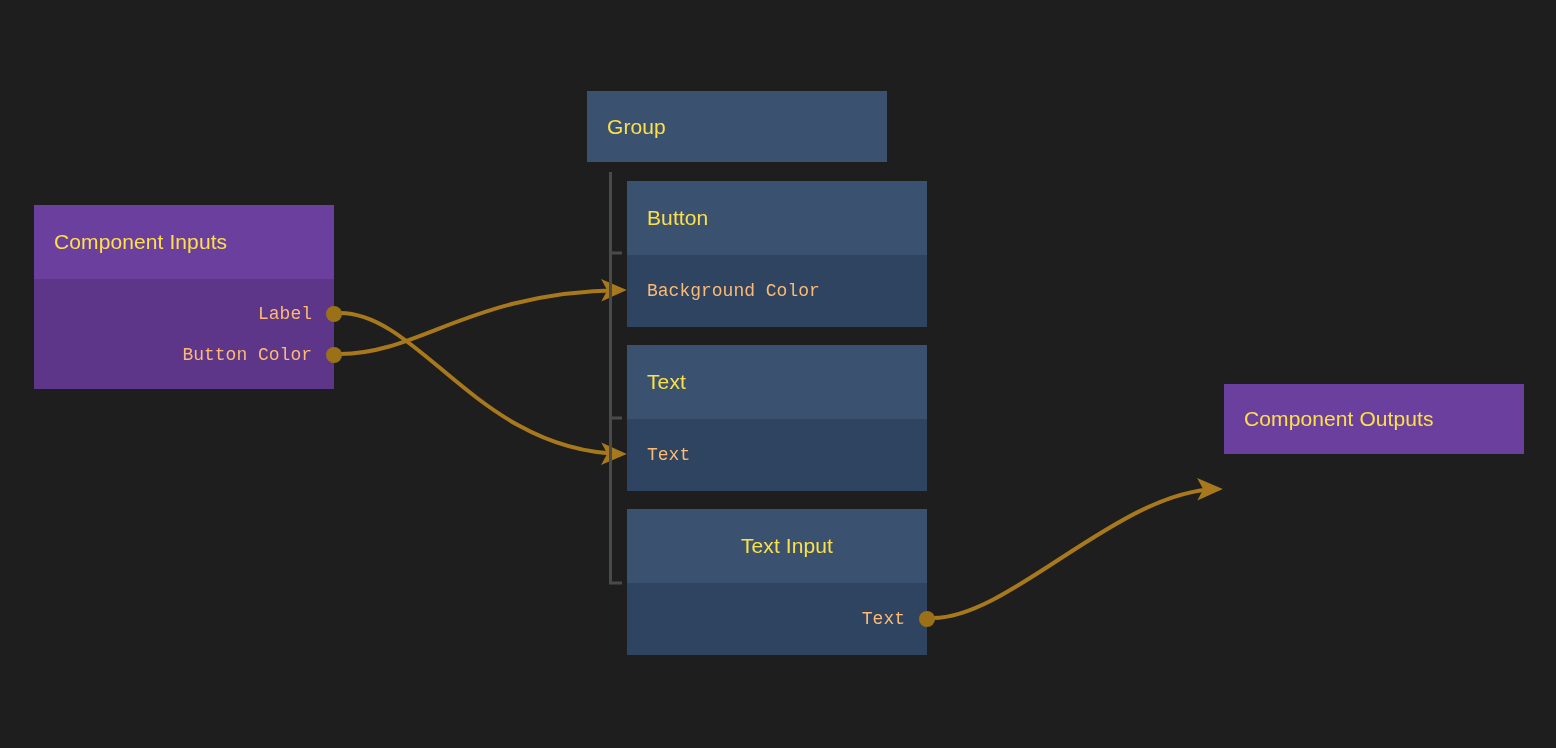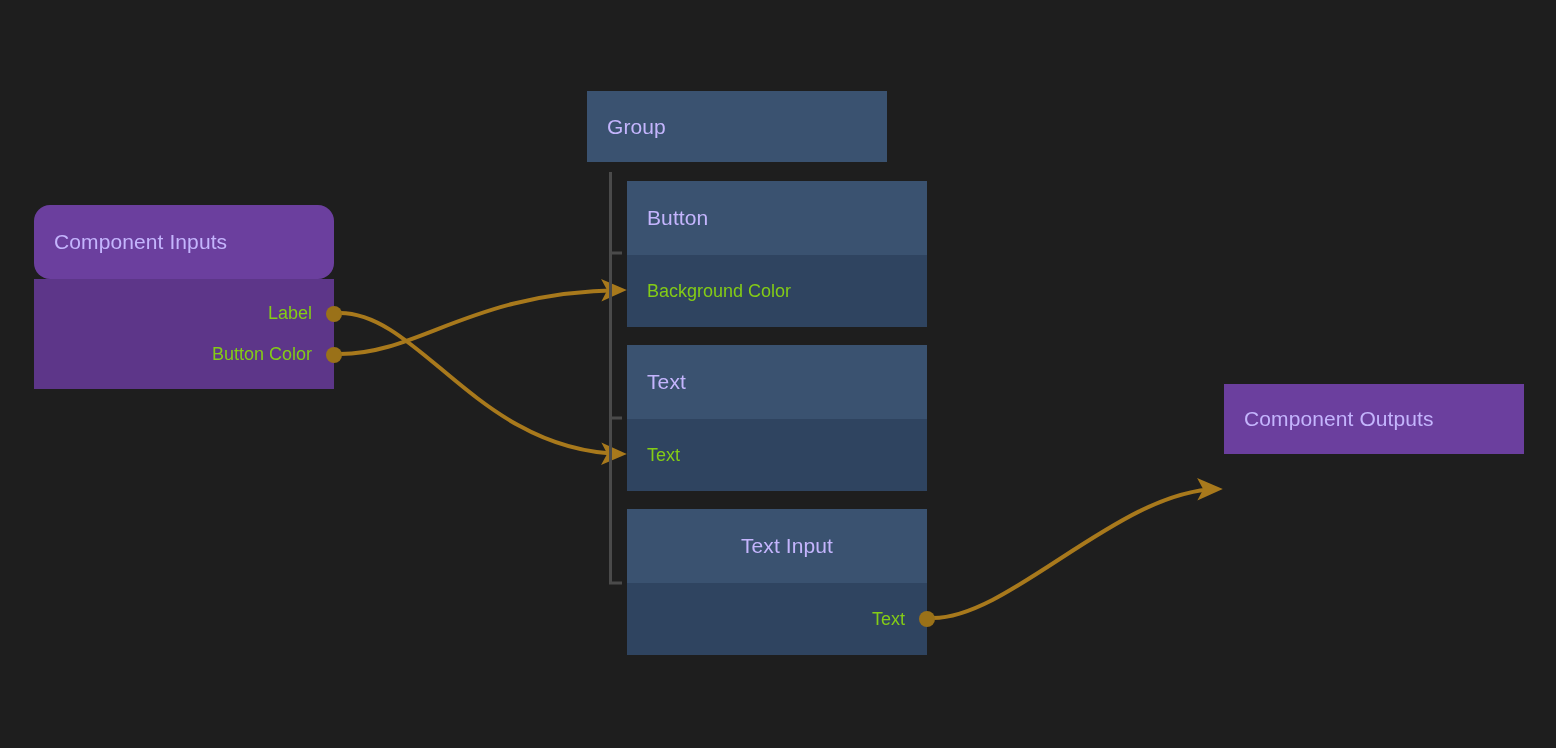--- a/index.html
+++ b/index.html
@@ -32,21 +32,21 @@
     position: absolute;
     z-index: 2;
     box-sizing: border-box;
     display: flex;
     flex-direction: column;
   }
   .node-header {
     box-sizing: border-box;
     display: flex;
     align-items: center;
-    color: #c4b5fd;
+    color: #fde047;
     font-size: 21px;
     letter-spacing: .1px;
     padding-left: 20px;
   }
   .node-body {
     box-sizing: border-box;
     flex: 1 1 auto;
     display: flex;
     flex-direction: column;
     justify-content: center;
@@ -63,23 +63,24 @@
   
   .node.group-node { }
   .node.group-node .node-header { background: #3a5270; height: 100%; }
 
   
   .port-row {
     position: relative;
     display: flex;
     align-items: center;
     height: 41px;
-    color: #84cc16;
+    color: #fdba74;
     font-size: 18px;
     white-space: nowrap;
+    font-family: Liberation Mono, monospace;
   }
   .port-row.out  { justify-content: flex-end; padding-right: 22px; }
   .port-row.in   { justify-content: flex-start; padding-left: 20px; }
 
   .port-dot {
     position: absolute;
     width: 16px;
     height: 16px;
     border-radius: 50%;
     background: #9a7118;
@@ -110,21 +111,21 @@
     <path d="M 933,618 C 1010,618 1120,490 1218,489" fill="none" stroke="#a8791c" stroke-width="4" marker-end="url(#arrow)"></path>
   </svg>
 
   <svg id="tree-lines" style="left:600px; top:165px; width:40px; height:430px;" viewBox="0 0 40 430" width="40" height="430">
     <path d="M 10.5,7 L 10.5,418 L 22,418" fill="none" stroke="#4a4a4a" stroke-width="3"></path>
     <path d="M 10.5,88 L 22,88" fill="none" stroke="#4a4a4a" stroke-width="3"></path>
     <path d="M 10.5,253 L 22,253" fill="none" stroke="#4a4a4a" stroke-width="3"></path>
   </svg>
 
   <div class="node purple" style="left:34px; top:205px; width:300px; height:184px;">
-    <div class="node-header" style="height:74px;border-radius:16px;">
+    <div class="node-header" style="height:74px;">
       <span>Component Inputs</span>
     </div>
     <div class="node-body">
       <div class="port-row out">
         <span>Label</span>
         <span class="port-dot right"></span>
       </div>
       <div class="port-row out">
         <span>Button Color</span>
         <span class="port-dot right"></span>

